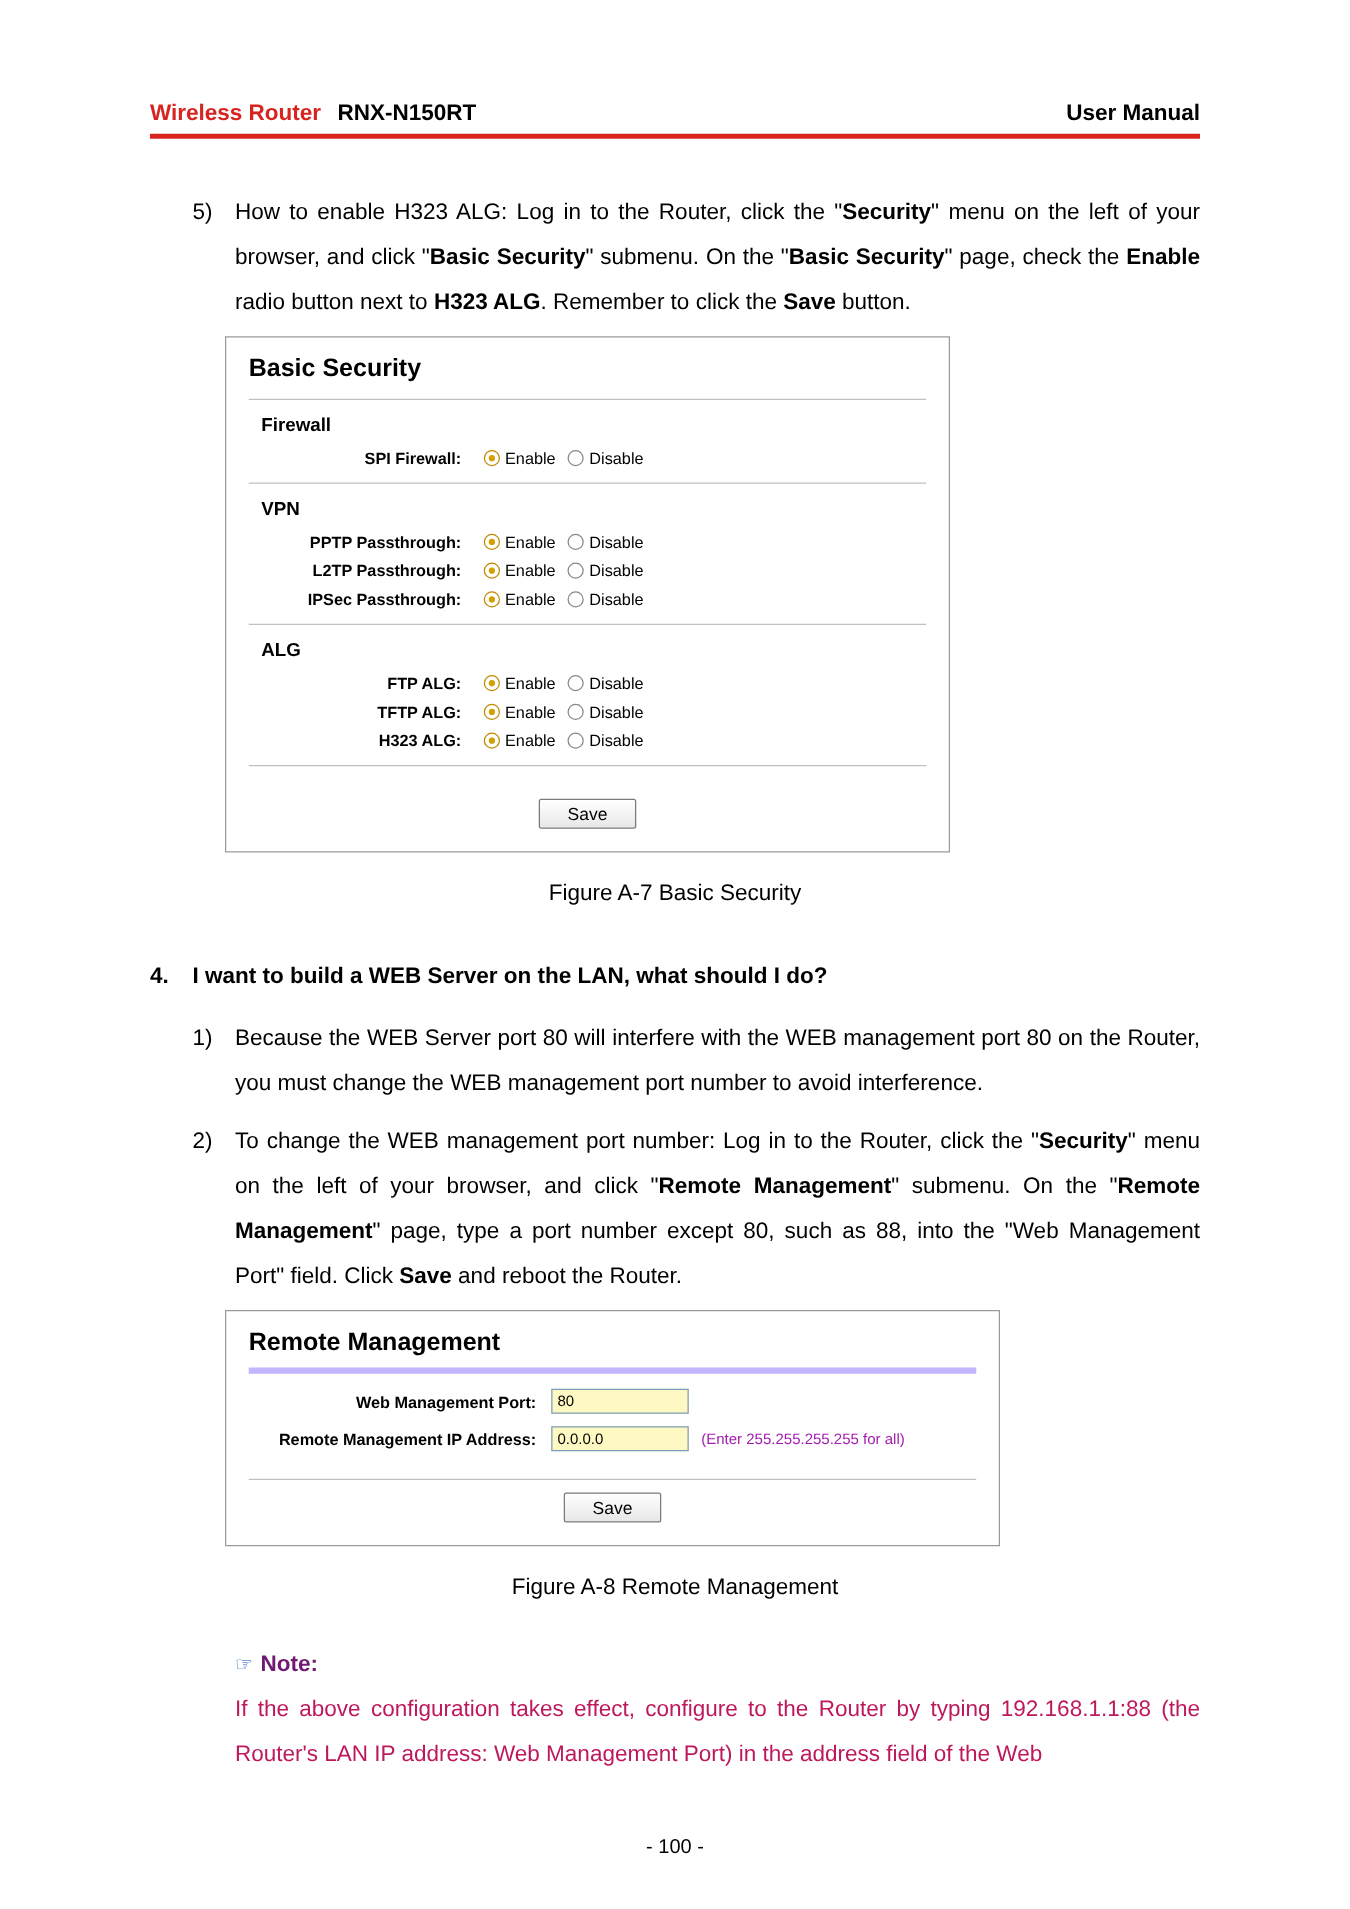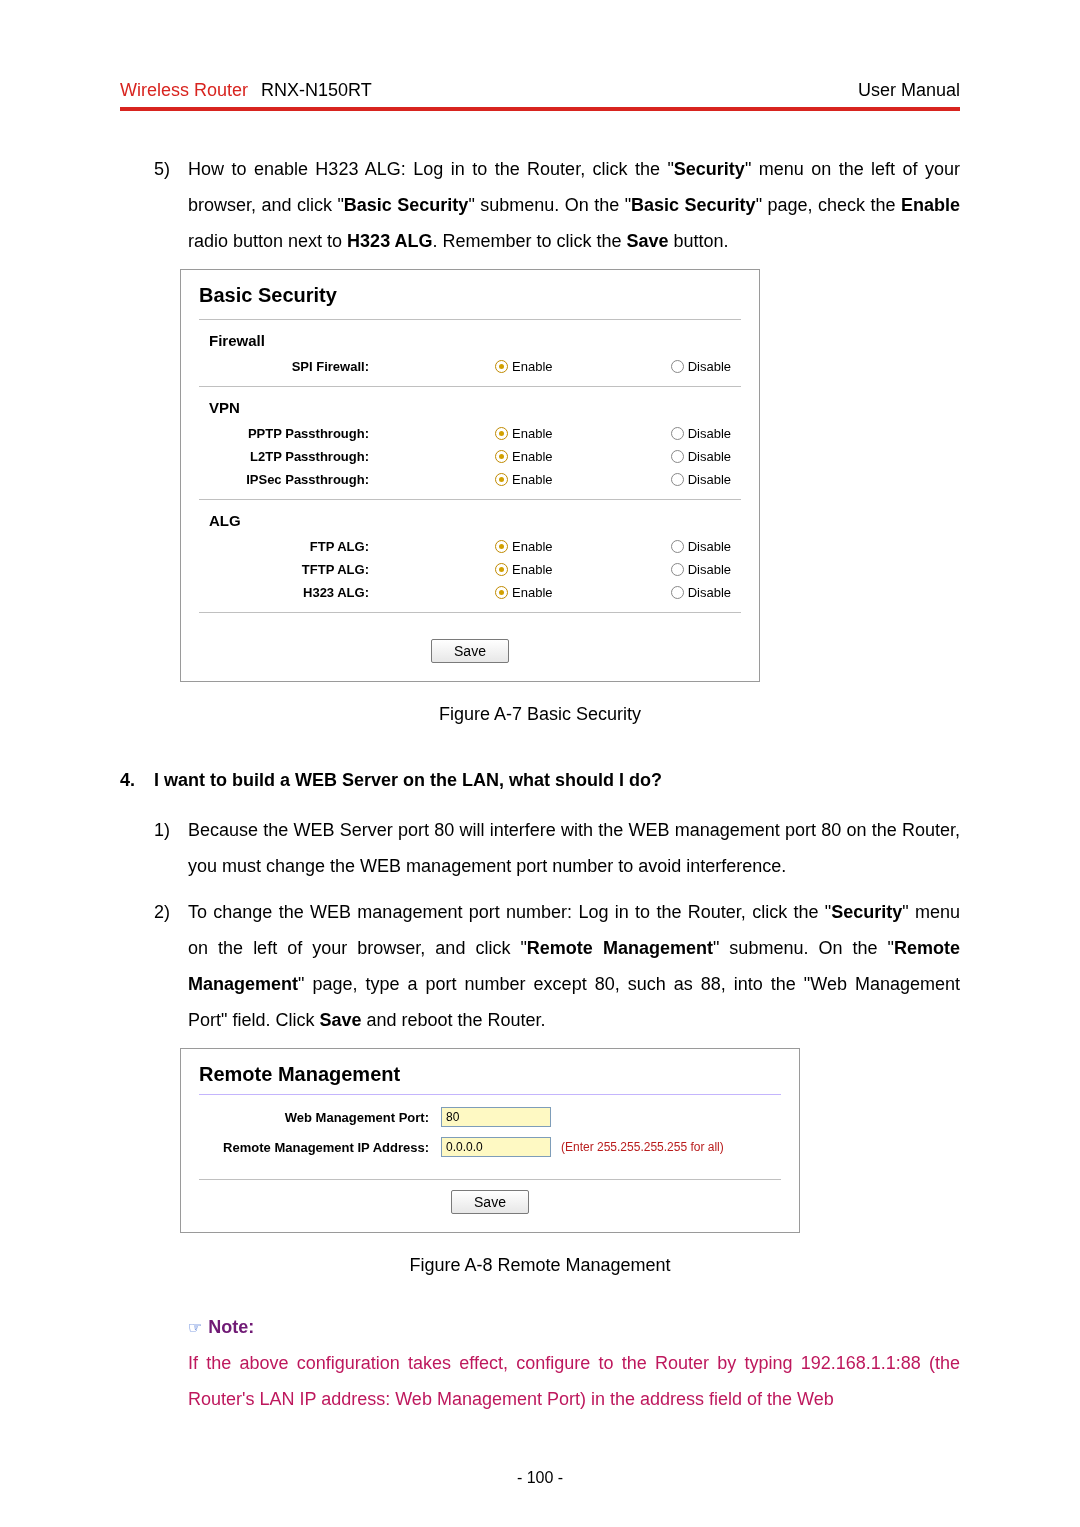--- a/index.html
+++ b/index.html
@@ -14,21 +14,21 @@
     min-height: 1527px;
     box-sizing: border-box;
     padding: 80px 120px 60px 120px;
     position: relative;
   }
   .header-row {
     display: flex;
     justify-content: space-between;
     align-items: baseline;
     font-size: 18px;
-    font-weight: normal;
+    font-weight: bold;
     padding-bottom: 6px;
   }
   .header-left .brand {
     color: #d8241f;
   }
   .header-left .model {
     color: #000000;
     margin-left: 8px;
   }
   .header-right {
@@ -118,21 +118,20 @@
     font-size: 15px;
     font-weight: bold;
     margin-bottom: 10px;
     margin-left: 10px;
   }
   .opt-row {
     display: flex;
     align-items: center;
     font-size: 13px;
     margin-bottom: 8px;
-    justify-content: space-between;
   }
   .opt-label {
     width: 170px;
     text-align: right;
     font-weight: bold;
     margin-right: 18px;
     font-size: 13px;
   }
   .radio {
     display: inline-flex;
@@ -191,24 +190,24 @@
     width: 110px;
     font-size: 12px;
     padding: 0 4px;
     box-sizing: border-box;
     font-family: Liberation Sans, sans-serif;
     background: #fef9c3;
   }
   .rm-hint {
     font-size: 12px;
     margin-left: 10px;
-    color: #b91c1c;
+    color: #a21caf;
   }
   .rm-divider {
-    border-top: 1px solid #c4b5fd;
+    border-top: 5px solid #c4b5fd;
     border-bottom: 1px solid #c0c0c0;
     padding: 12px 0;
     margin-top: 8px;
   }
   .page-number {
     text-align: center;
     font-size: 16px;
     position: absolute;
     bottom: 40px;
     left: 0;

